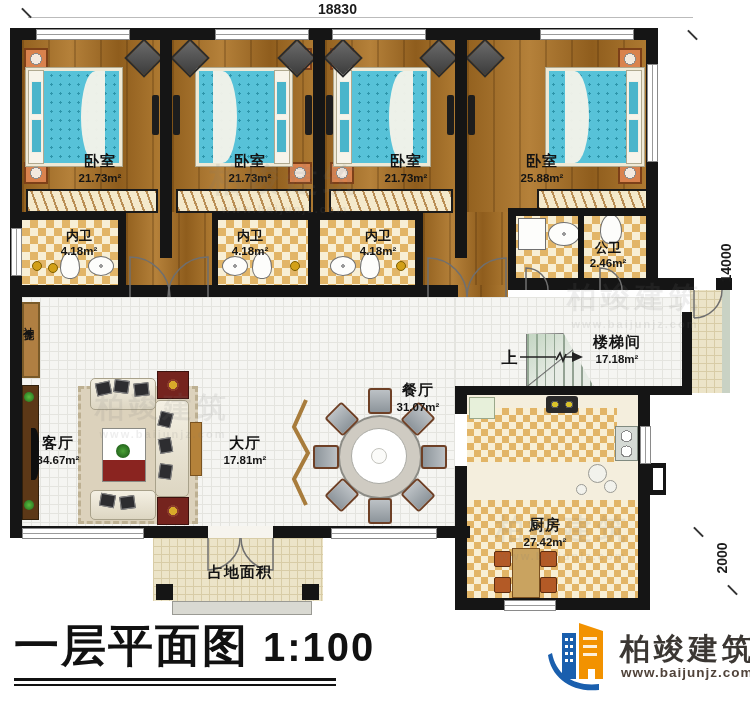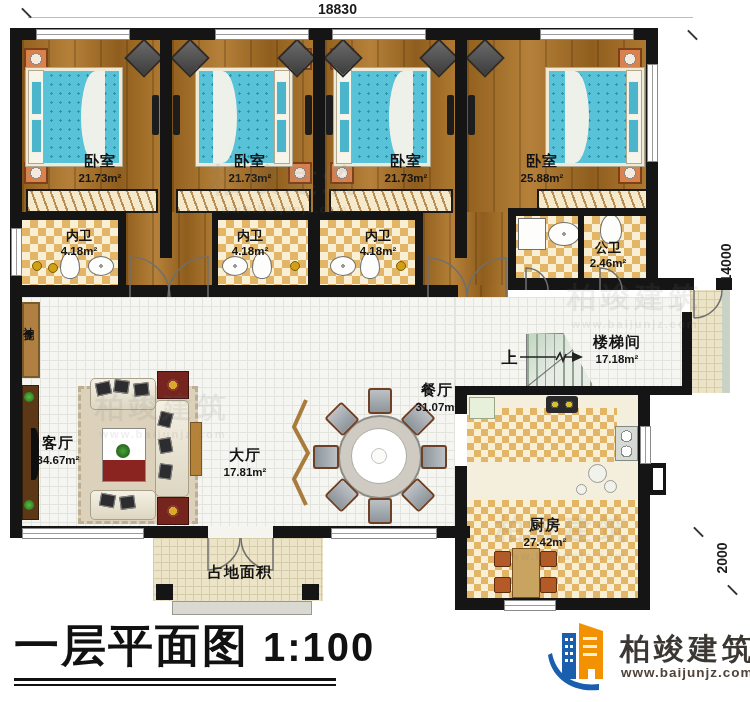--- a/index.html
+++ b/index.html
@@ -308,25 +308,25 @@
     <div class="ar">4.18m²</div>
   </div>
   <div class="rl sm" style="left:572px;top:240px;width:72px">
     <div class="nm">公卫</div>
     <div class="ar">2.46m²</div>
   </div>
   <div class="rl" style="left:13px;top:434px;width:90px">
     <div class="nm">客厅</div>
     <div class="ar">34.67m²</div>
   </div>
-  <div class="rl" style="left:200px;top:446px;width:90px">
+  <div class="rl" style="left:200px;top:434px;width:90px">
     <div class="nm">大厅</div>
     <div class="ar">17.81m²</div>
   </div>
-  <div class="rl" style="left:392px;top:381px;width:90px">
+  <div class="rl" style="left:373px;top:381px;width:90px">
     <div class="nm">餐厅</div>
     <div class="ar">31.07m²</div>
   </div>
   <div class="rl" style="left:572px;top:333px;width:90px">
     <div class="nm">楼梯间</div>
     <div class="ar">17.18m²</div>
   </div>
   <div class="rl" style="left:500px;top:516px;width:90px">
     <div class="nm">厨房</div>
     <div class="ar">27.42m²</div>

